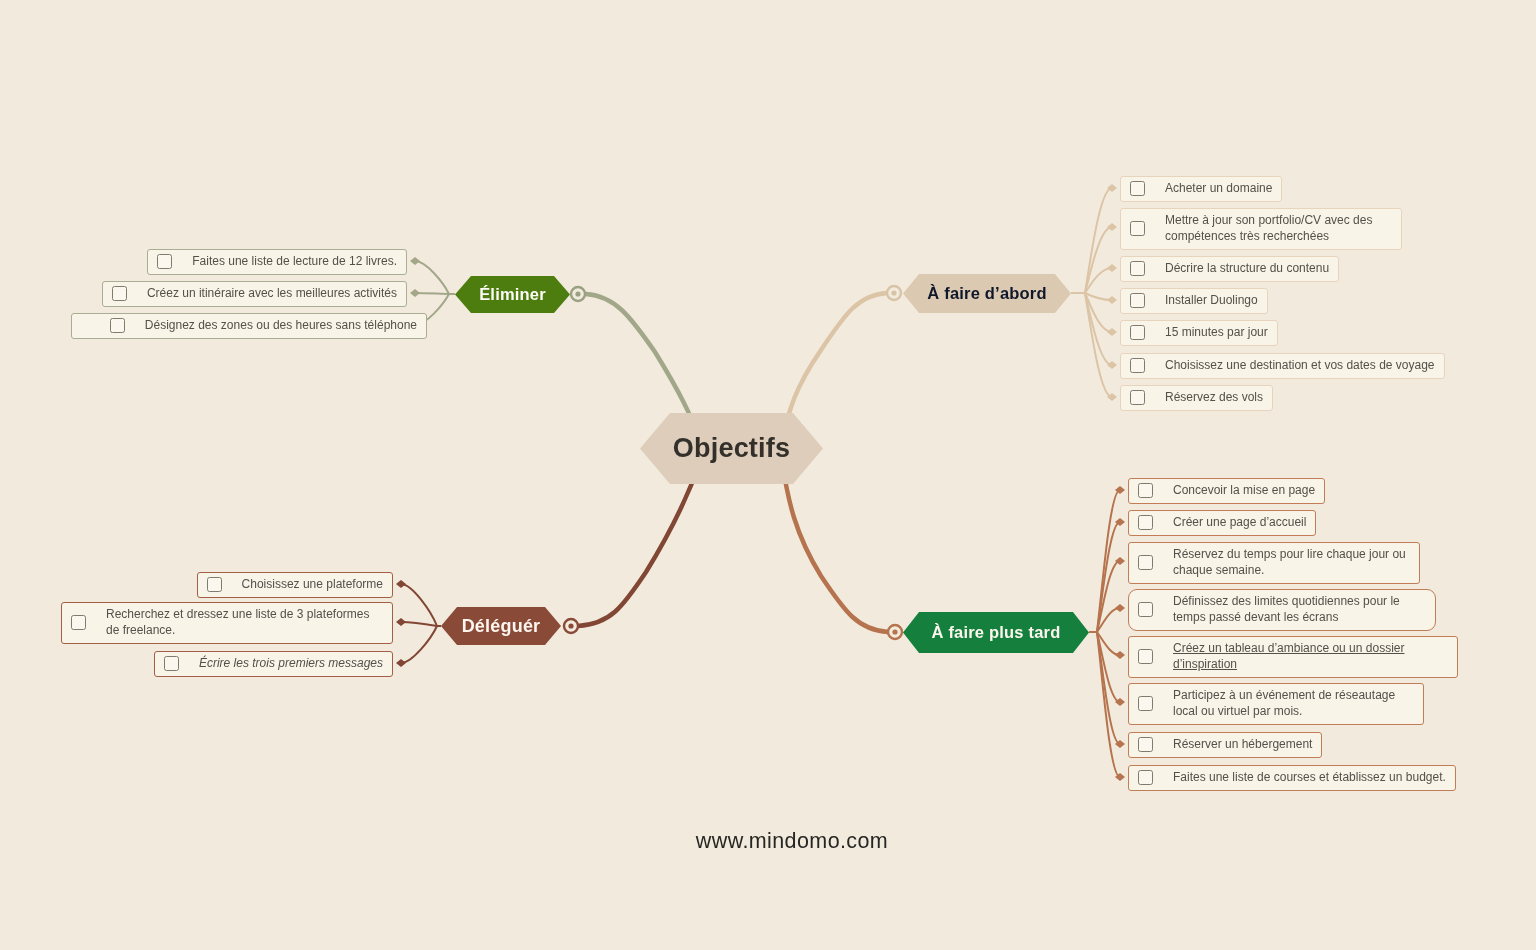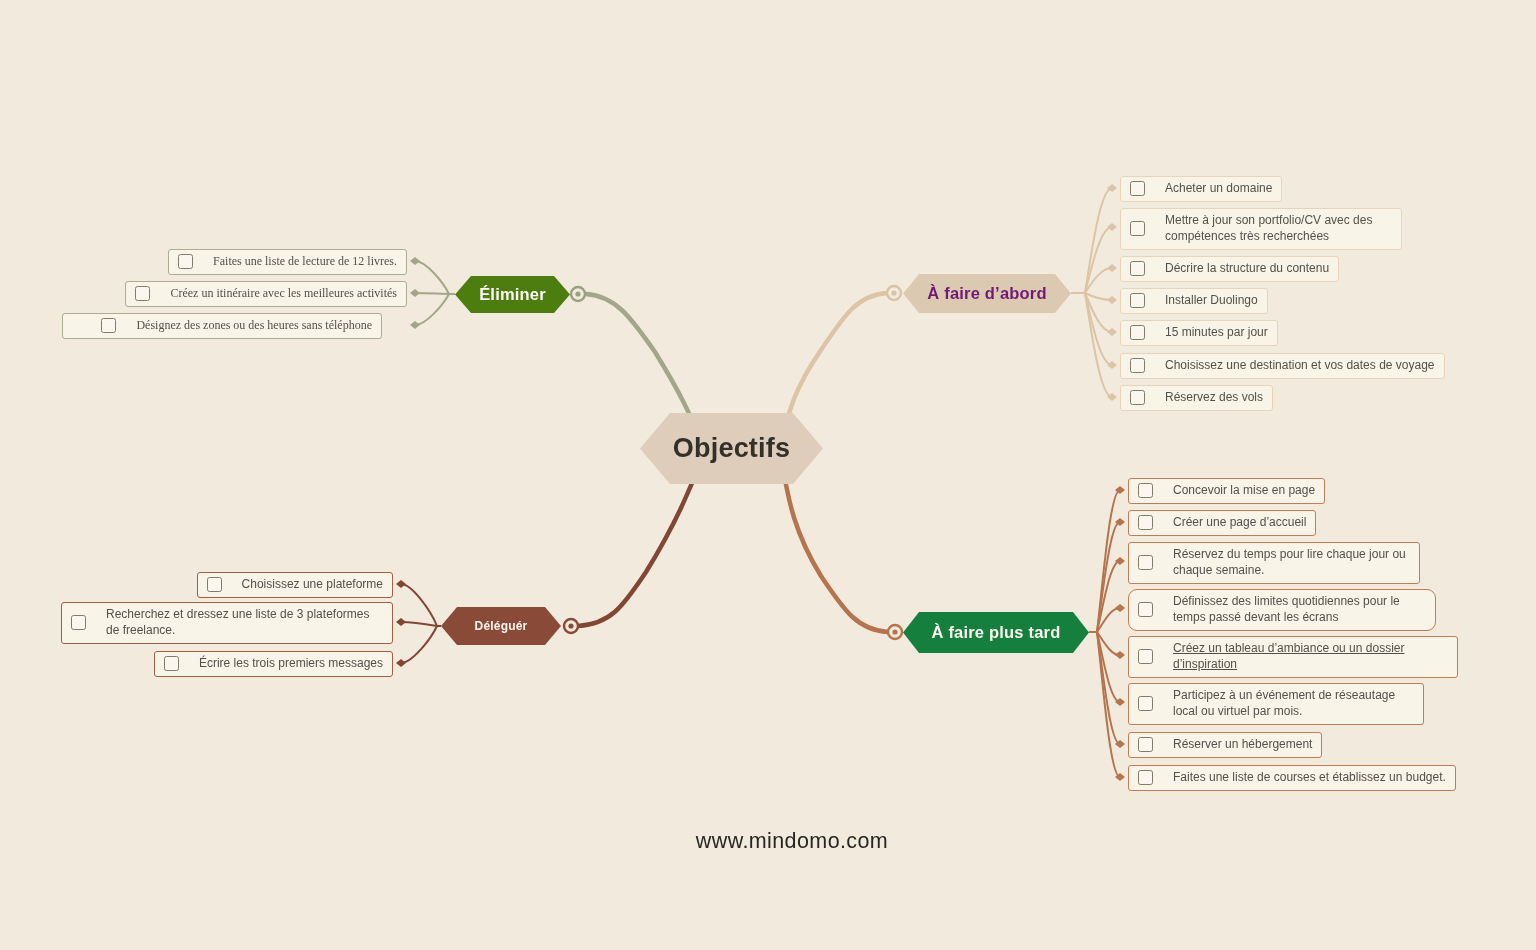--- a/index.html
+++ b/index.html
@@ -8,31 +8,31 @@
   .layer{position:absolute;left:0;top:0;width:1536px;height:950px;}
 
   
   .hex{position:absolute;display:flex;align-items:center;justify-content:center;
        clip-path:polygon(16px 0%,calc(100% - 16px) 0%,100% 50%,calc(100% - 16px) 100%,16px 100%,0% 50%);
        font-weight:bold;letter-spacing:.2px;}
   .hex span{white-space:nowrap;}
   .center-node{clip-path:polygon(30px 0%,calc(100% - 30px) 0%,100% 50%,calc(100% - 30px) 100%,30px 100%,0% 50%);
        background:#decdba;color:#33302b;font-size:27px;}
   .node-eliminer{background:#4d7c0f;color:#fdfcf7;font-size:16.5px;}
-  .node-dabord{background:#dcc9b2;color:#701a75;font-size:16.5px;text-align:center;}
-  .node-deleguer{background:#8a4a38;color:#fdf6ef;font-size:12px;}
+  .node-dabord{background:#dcc9b2;color:#0f172a;font-size:16.5px;text-align:center;}
+  .node-deleguer{background:#8a4a38;color:#fdf6ef;font-size:18px;}
   .node-plustard{background:#15803d;color:#fdf6ef;font-size:16.5px;}
 
   
   .item{position:absolute;display:flex;align-items:center;gap:20px;
         background:#f9f4e8;border:1.6px solid #999;border-radius:3px;
         padding:4px 9px;font-size:12px;color:#54504a;line-height:1.32;}
   .item .txt{white-space:nowrap;}
   .item.wrap .txt{white-space:normal;}
-  .b0{border-color:#a9ad93;font-family:Liberation Serif, serif;}
+  .b0{border-color:#a9ad93;}
   .b1{border-color:#e8d3bc;}
   .b2{border-color:#a25e46;}
   .b3{border-color:#c07d57;}
   .checkbox{flex:0 0 auto;width:13px;height:13px;border:1.7px solid #7f7b6d;
             border-radius:2.5px;background:#fbf7ee;}
 
   .watermark{position:absolute;left:0;right:0;top:829px;text-align:center;
              font-size:21.5px;color:#262624;letter-spacing:.4px;padding-left:48px;}
   svg{display:block;}
 </style>
@@ -154,21 +154,21 @@
   </div>
 
   <div class="item b0" style="right:1129px;top:249px;">
     <span class="checkbox"></span>
     <span class="txt">Faites une liste de lecture de 12 livres.</span>
   </div>
   <div class="item b0" style="right:1129px;top:281px;">
     <span class="checkbox"></span>
     <span class="txt">Créez un itinéraire avec les meilleures activités</span>
   </div>
-  <div class="item b0" style="right:1154px;top:313px;padding-left:38px;">
+  <div class="item b0" style="right:1109px;top:313px;padding-left:38px;">
     <span class="checkbox"></span>
     <span class="txt">Désignez des zones ou des heures sans téléphone</span>
   </div>
 
   <div class="item b1" style="left:1120px;top:176px;">
     <span class="checkbox"></span>
     <span class="txt">Acheter un domaine</span>
   </div>
   <div class="item b1 wrap" style="left:1120px;top:208px;width:262px;">
     <span class="checkbox"></span>
@@ -196,21 +196,21 @@
   </div>
 
   <div class="item b2" style="right:1143px;top:572px;">
     <span class="checkbox"></span>
     <span class="txt">Choisissez une plateforme</span>
   </div>
   <div class="item b2 wrap" style="right:1143px;top:602px;width:312px;">
     <span class="checkbox"></span>
     <span class="txt">Recherchez et dressez une liste de 3 plateformes de freelance.</span>
   </div>
-  <div class="item b2" style="right:1143px;top:651px;">
+  <div class="item b2" style="right:1143px;top:651px;font-style:italic;">
     <span class="checkbox"></span>
     <span class="txt">Écrire les trois premiers messages</span>
   </div>
 
   <div class="item b3" style="left:1128px;top:478px;">
     <span class="checkbox"></span>
     <span class="txt">Concevoir la mise en page</span>
   </div>
   <div class="item b3" style="left:1128px;top:510px;">
     <span class="checkbox"></span>

